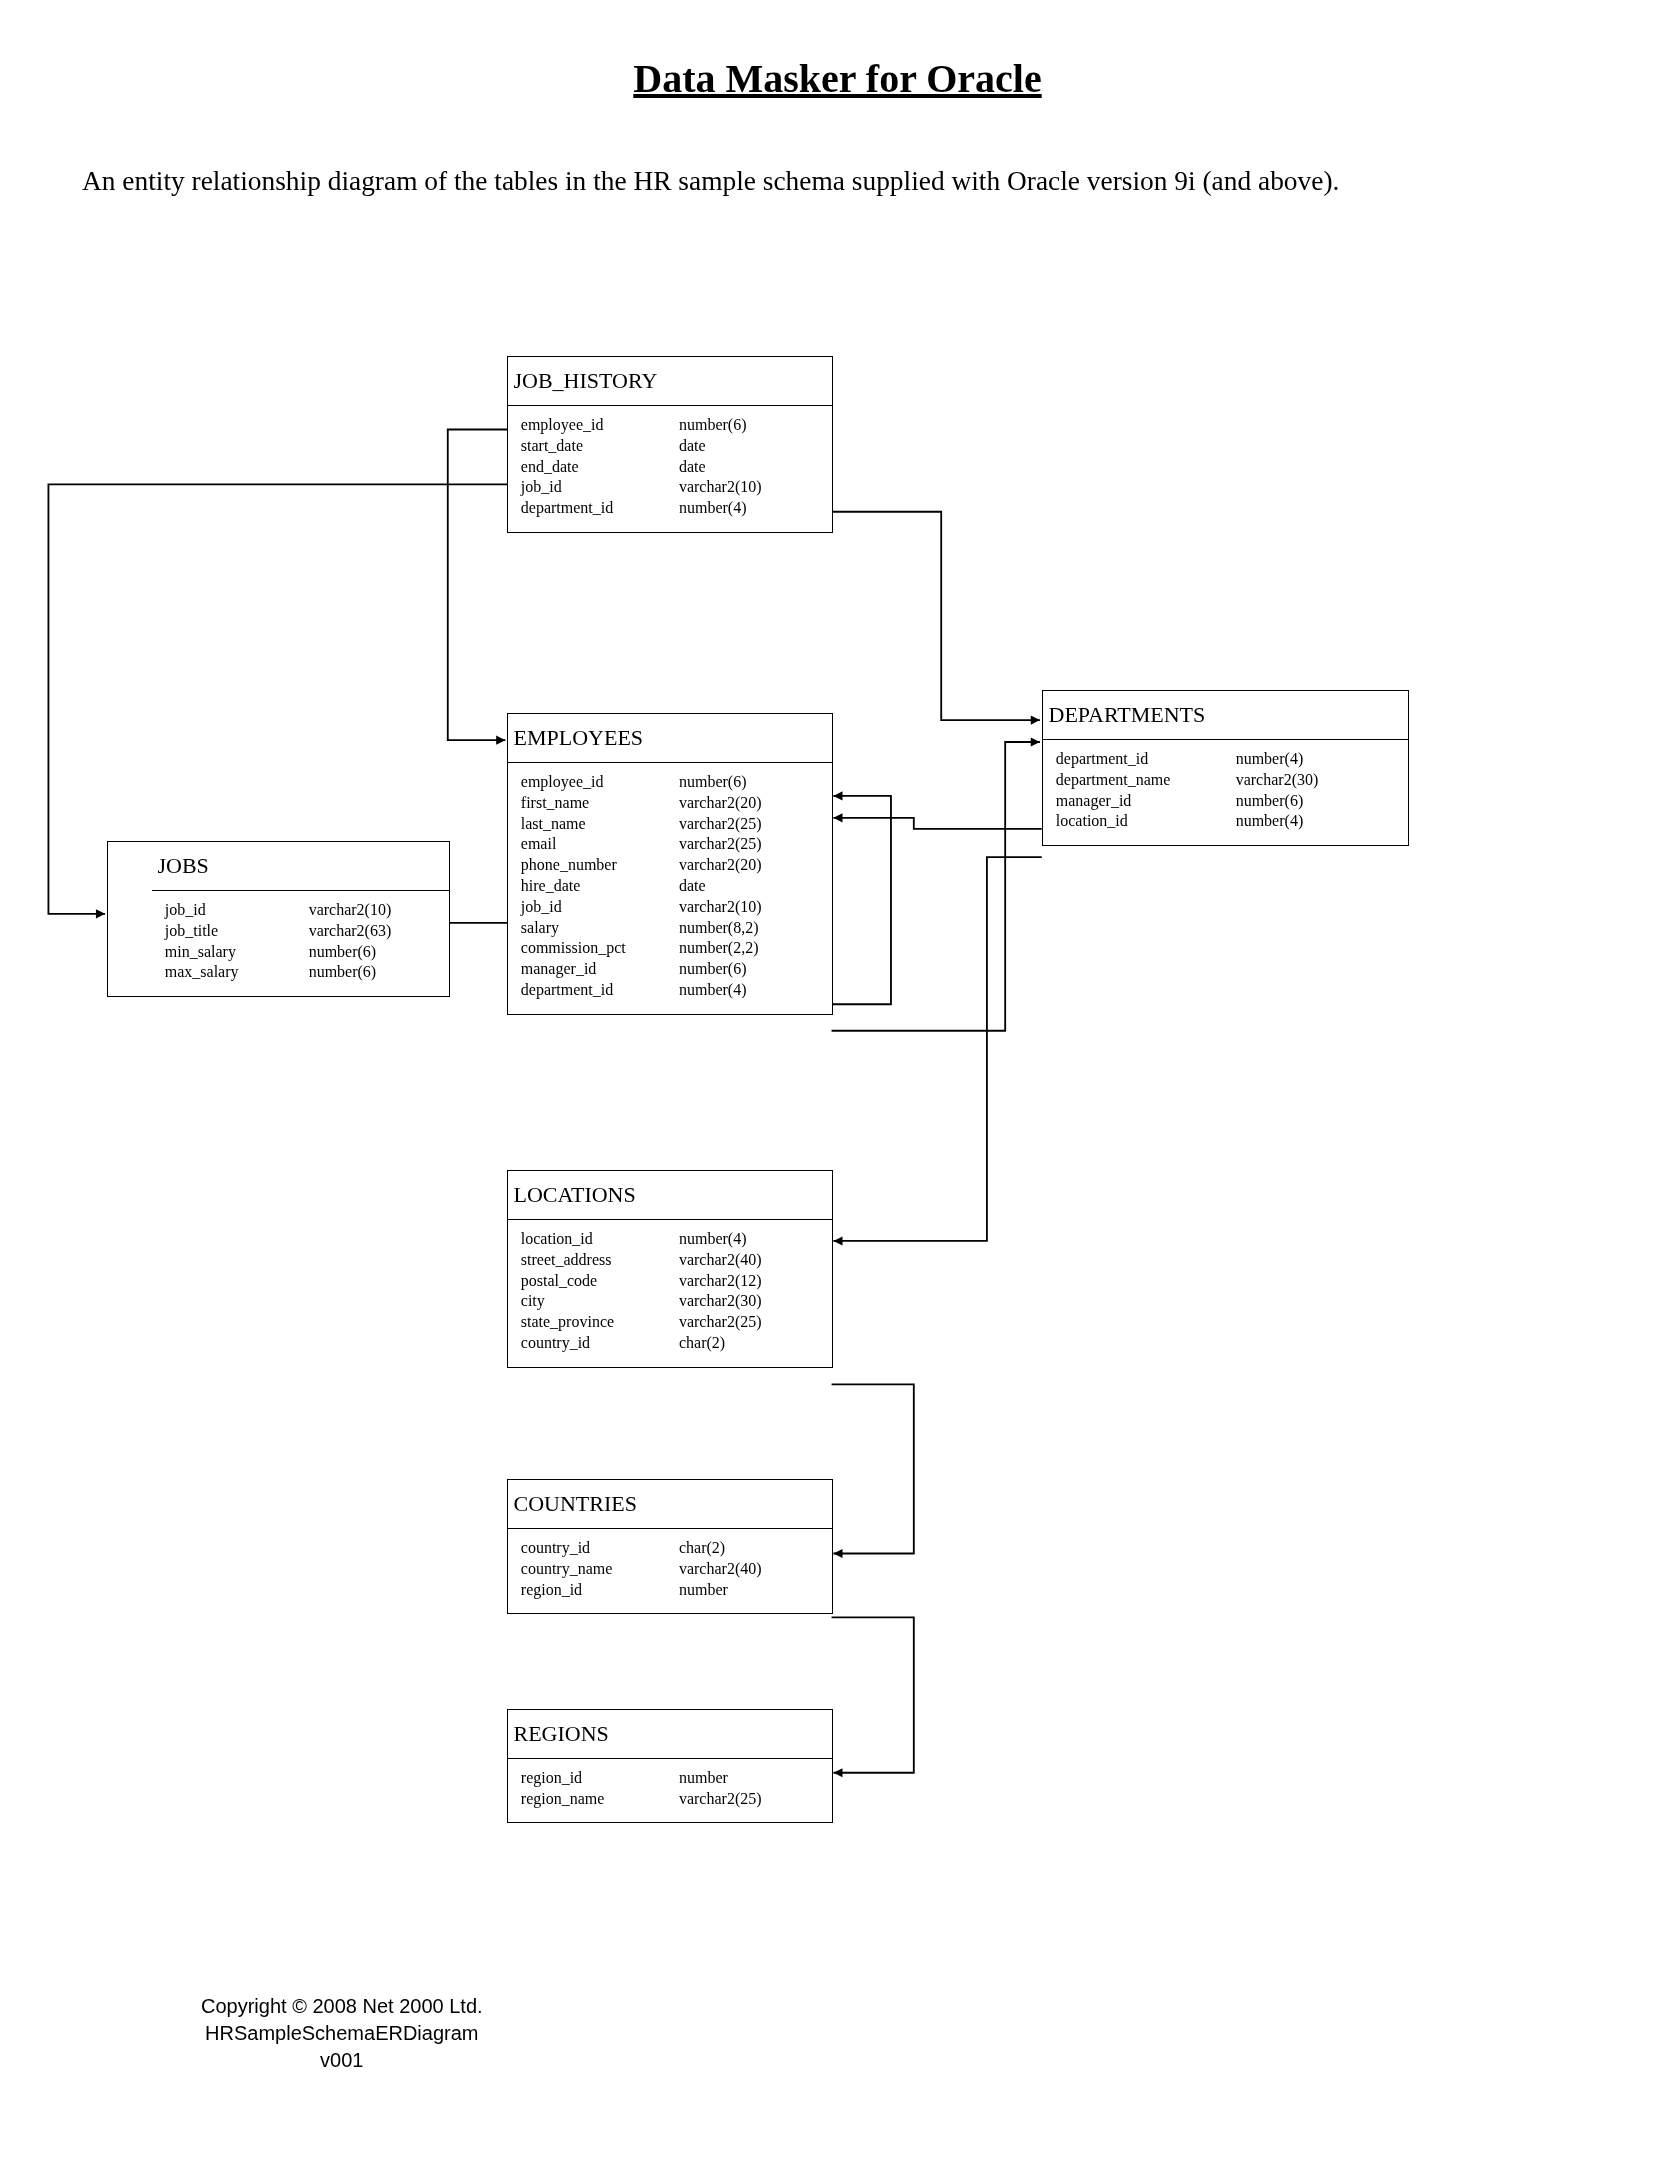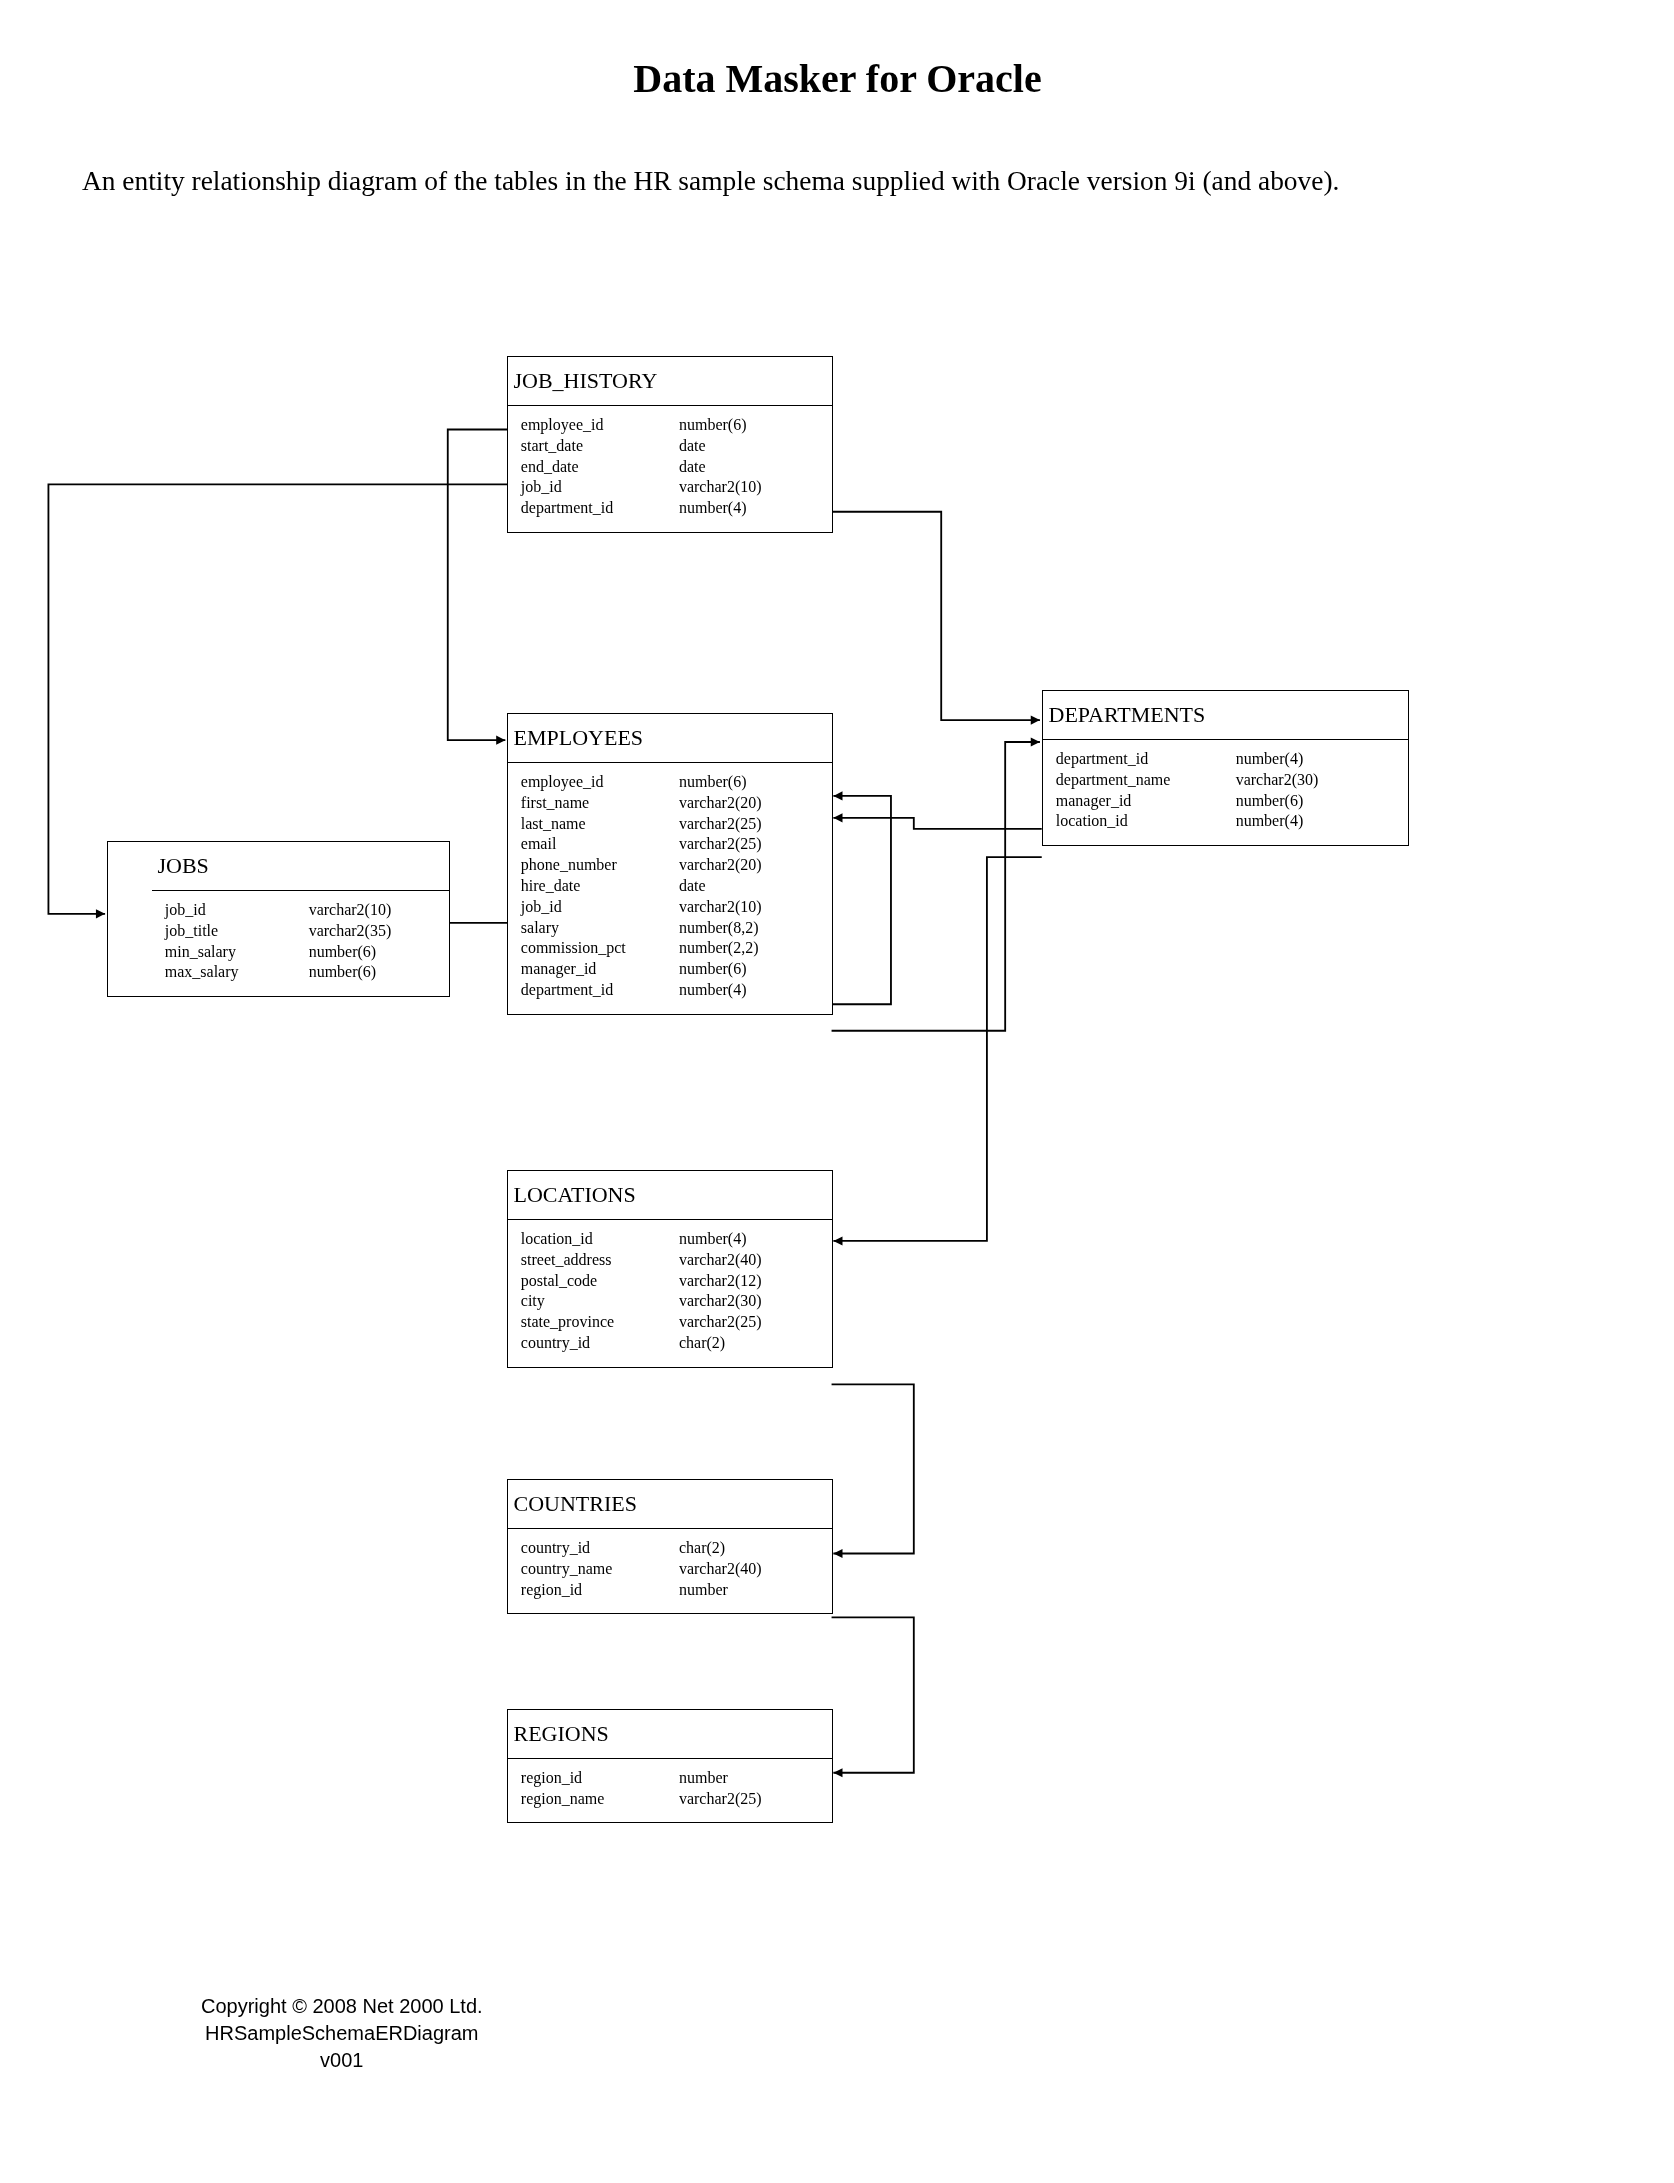--- a/index.html
+++ b/index.html
@@ -1,18 +1,18 @@
 <!DOCTYPE html>
 <html style="font-size:14.6px"><head>
 <meta charset="utf-8">
 <style>
   html,body{margin:0;padding:0;background:#fff;}
   body{font-family:"Times New Roman",Times,serif;color:#000;}
   .page{position:relative;width:1675px;height:2184px;}
-  .title-block{text-align:center;padding-top:55px;font-weight:bold;}
+  .title-block{text-align:center;padding-top:55px;font-weight:bold;text-decoration:underline;}
   .title-line1{font-size:40px;}
   .title-line2{font-size:40px;}
   .desc{font-size:27.4px;padding:64px 82px 0 82px;text-align:left;}
 
   .entity{position:absolute;border:1.8px solid #000;background:#fff;}
   .entity-title{text-align:left;font-size:22px;padding:11px 5.5px;border-bottom:1.8px solid #000;}
   .entity-body{padding:9.1px 12.8px 12.8px 12.8px;}
   .attr-row{display:flex;font-size:16px;line-height:1.3;}
   .attr-name{flex:0 0 53%;}
   .attr-type{flex:1;}
@@ -141,21 +141,21 @@
 
   <div class="entity" style="left:107px;top:841px;width:297px;padding-left:44px;">
     <div class="entity-title">JOBS</div>
     <div class="entity-body">
         <div class="attr-row">
           <span class="attr-name">job_id</span>
           <span class="attr-type">varchar2(10)</span>
         </div>
         <div class="attr-row">
           <span class="attr-name">job_title</span>
-          <span class="attr-type">varchar2(35)</span>
+          <span class="attr-type">varchar2(63)</span>
         </div>
         <div class="attr-row">
           <span class="attr-name">min_salary</span>
           <span class="attr-type">number(6)</span>
         </div>
         <div class="attr-row">
           <span class="attr-name">max_salary</span>
           <span class="attr-type">number(6)</span>
         </div>
       </div>

